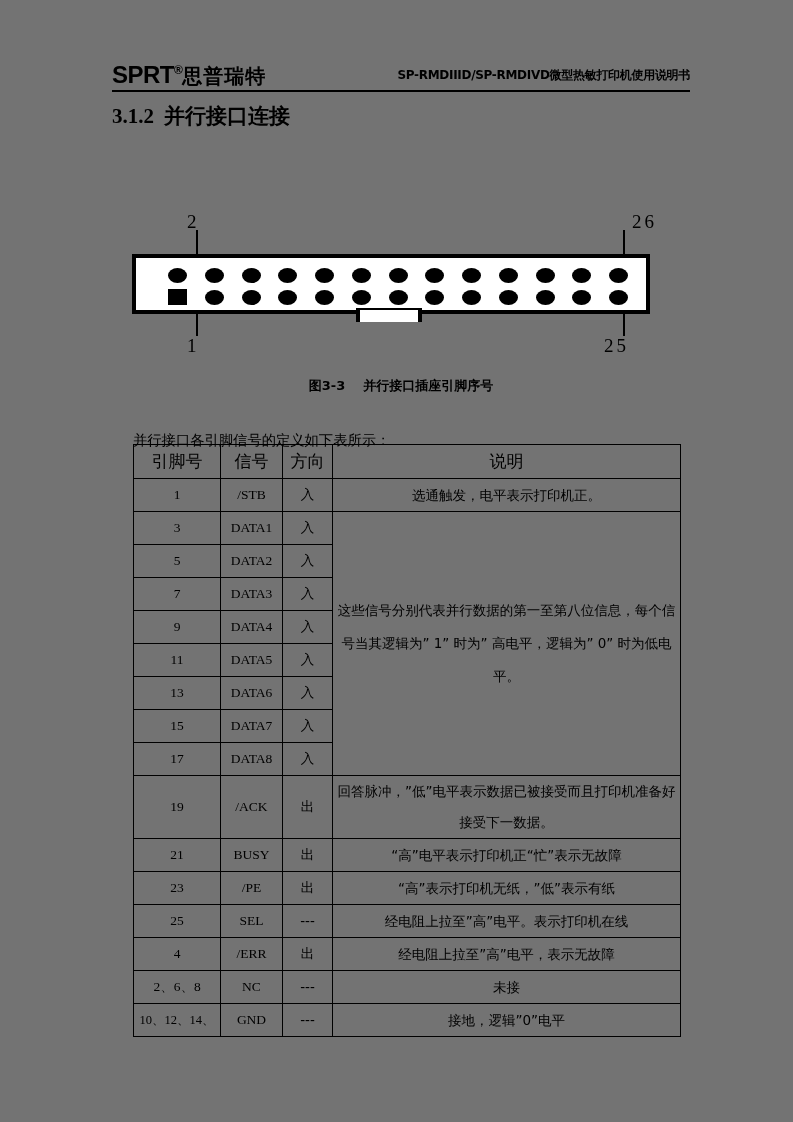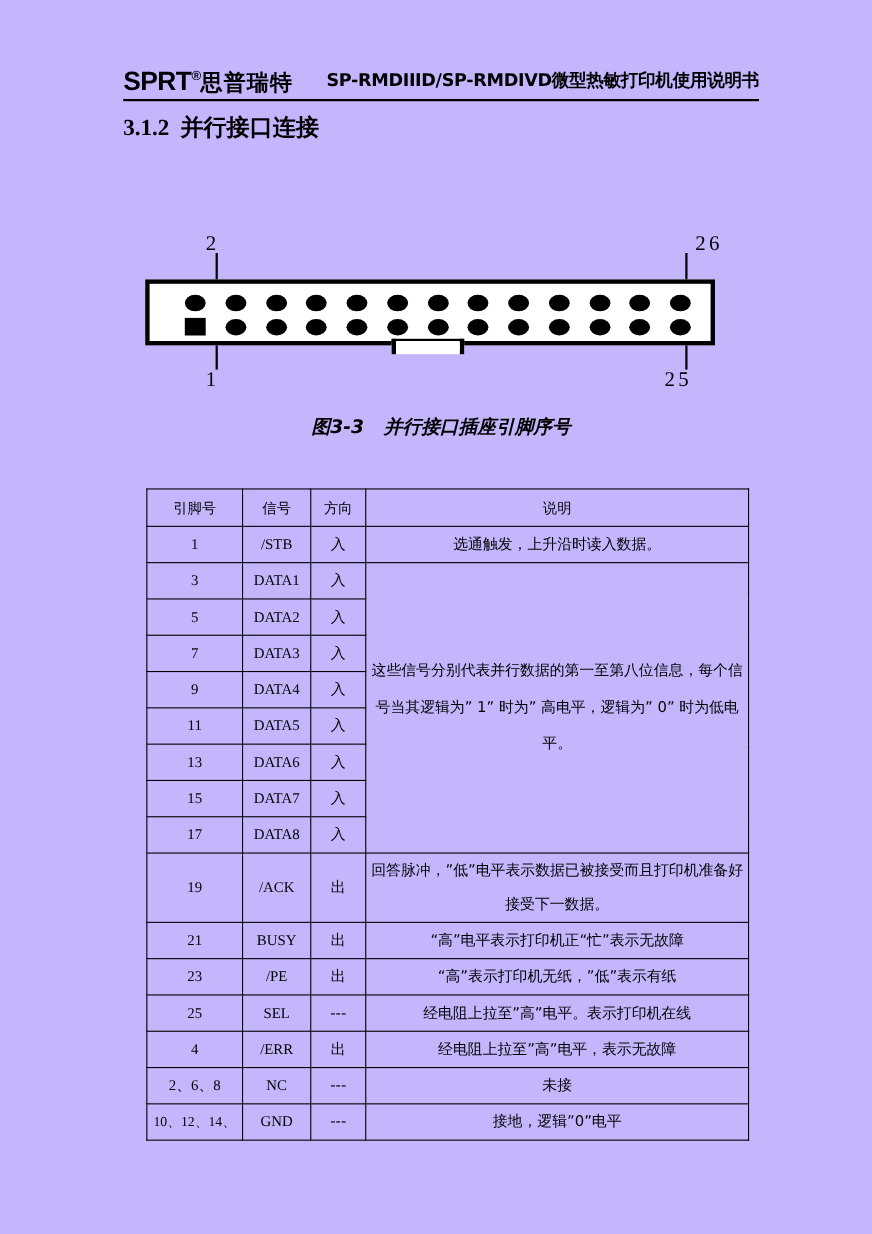--- a/index.html
+++ b/index.html
@@ -9,21 +9,21 @@
     background: #ffffff;
   }
   body {
     font-family: "Liberation Serif", "DejaVu Serif", serif;
     color: #000000;
   }
   .page {
     position: relative;
     width: 793px;
     height: 1122px;
-    background: #c4b5fd;
+    background: #737373;
     overflow: hidden;
     box-sizing: border-box;
   }
 
   
   .page-header {
     position: absolute;
     left: 112px;
     top: 56px;
     width: 578px;
@@ -52,21 +52,21 @@
     font-size: 20px;
     font-weight: bold;
     letter-spacing: 1px;
   }
   .header-title {
     position: absolute;
     right: 0;
     bottom: 6px;
     font-family: "DejaVu Sans", "Liberation Sans", sans-serif;
     font-weight: bold;
-    font-size: 16px;
+    font-size: 12px;
     letter-spacing: -0.3px;
     white-space: nowrap;
   }
 
   
   .section-heading {
     position: absolute;
     left: 112px;
     top: 102px;
     font-family: "DejaVu Sans", "Liberation Sans", sans-serif;
@@ -182,24 +182,23 @@
   .pin-label.lbl-1  { left: 75px;  top: 108px; }
   .pin-label.lbl-26 { left: 492px; top: -16px; margin-left: 28px; }
   .pin-label.lbl-25 { left: 492px; top: 108px; }
 
   .fig-caption {
     position: absolute;
     left: 112px;
     top: 377px;
     width: 578px;
     text-align: center;
-    font-size: 17px;
-    font-weight: bold;
-    font-family: "DejaVu Sans", "Liberation Sans", sans-serif;
-    font-style: italic;
+    font-size: 13px;
+    font-weight: bold;
+    font-family: "DejaVu Sans", "Liberation Sans", sans-serif;
   }
   .fig-caption .cap-gap { display: inline-block; width: 18px; }
 
   
   .pin-table {
     position: absolute;
     left: 133px;
     top: 444px;
     width: 527px;
     border-collapse: collapse;
@@ -214,21 +213,21 @@
     font-weight: normal;
     font-size: 13.5px;
   }
   .pin-table .c-pin  { width: 82px; }
   .pin-table .c-sig  { width: 57px; }
   .pin-table .c-dir  { width: 45px; }
   .pin-table .c-desc { width: 343px; }
   .pin-table thead td {
     height: 33px;
     font-family: "DejaVu Sans", "Liberation Sans", sans-serif;
-    font-size: 13px;
+    font-size: 17px;
   }
   .pin-table tbody td { height: 32px; }
   .sig-text {
     font-family: "Liberation Serif", "DejaVu Serif", serif;
     font-weight: bold;
     font-size: 13.5px;
   }
   .dir-text { font-family: "DejaVu Sans", "Liberation Sans", sans-serif; font-size: 13px; }
   .desc-text { font-family: "DejaVu Sans", "Liberation Sans", sans-serif; font-size: 13px; line-height: 30px; }
   .desc-merged {
@@ -317,36 +316,37 @@
         <span class="pin"></span>
       </div>
     </div>
 
     <div class="notch"></div>
     <div class="notch-mask"></div>
   </div>
 
   <div class="fig-caption"><span>图3-3</span><span class="cap-gap"></span><span>并行接口插座引脚序号</span></div>
 
+  <p class="para p-tableintro">并行接口各引脚信号的定义如下表所示：</p>
 
   <table class="pin-table">
     <thead>
       <tr>
         <td class="c-pin">引脚号</td>
         <td class="c-sig">信号</td>
         <td class="c-dir">方向</td>
         <td class="c-desc">说明</td>
       </tr>
     </thead>
     <tbody>
       <tr>
         <td>1</td>
         <td class="sig-text">/STB</td>
         <td class="dir-text">入</td>
-        <td class="desc-text">选通触发，上升沿时读入数据。</td>
+        <td class="desc-text">选通触发，电平表示打印机正。</td>
       </tr>
 
       <tr>
         <td>3</td>
         <td class="sig-text">DATA1</td>
         <td class="dir-text">入</td>
         <td class="desc-merged" rowspan="8">这些信号分别代表并行数据的第一至第八位信息，每个信号当其逻辑为” 1” 时为” 高电平，逻辑为” 0” 时为低电平。</td>
       </tr>
       <tr>
         <td>5</td>

